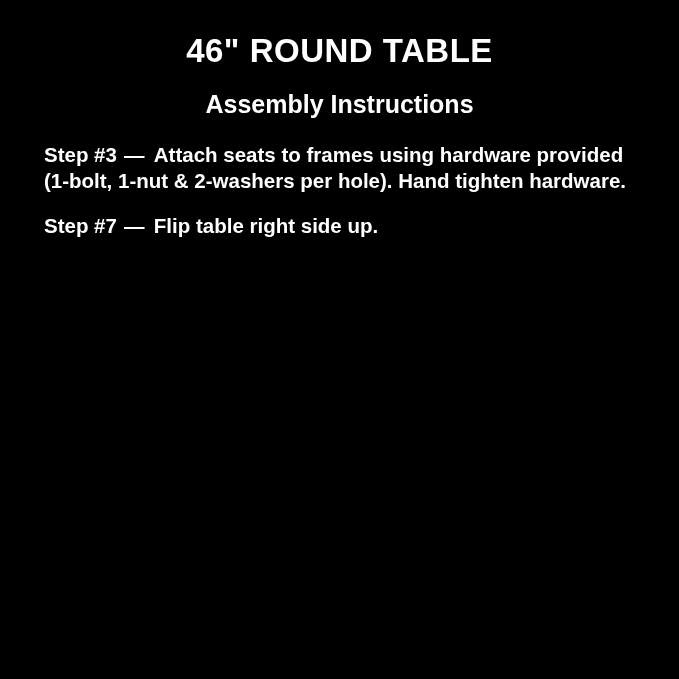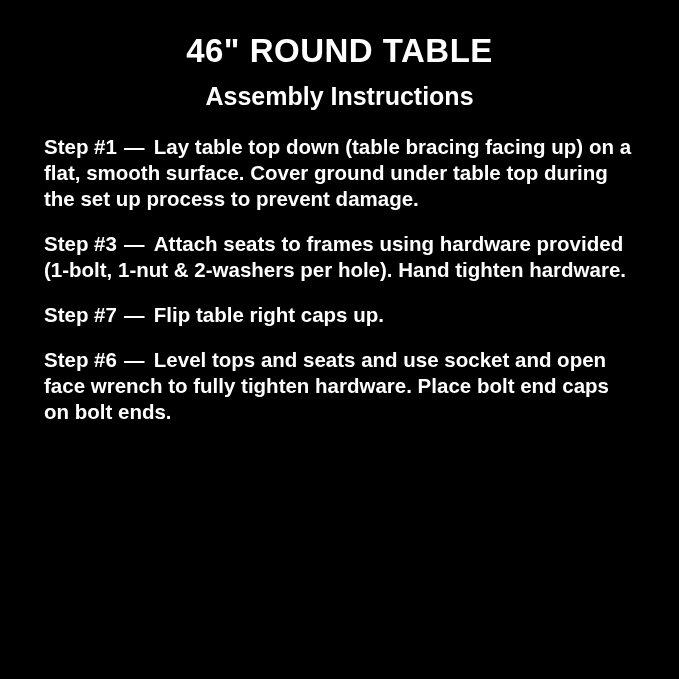--- a/index.html
+++ b/index.html
@@ -28,21 +28,21 @@
     font-size: 33px;
     font-weight: 700;
     line-height: 42px;
     letter-spacing: 0.5px;
     margin: 0;
   }
   .subtitle {
     font-size: 25px;
     font-weight: 700;
     line-height: 32px;
-    margin: 8px;
+    margin: 16px;
   }
   .steps {
     margin-top: 22px;
   }
   .step {
     font-size: 20.5px;
     font-weight: 700;
     line-height: 26px;
     margin: 0 0 19px 0;
     text-align: left;
@@ -54,18 +54,16 @@
 </head>
 <body>
 
 <div class="sheet">
   <div class="header">
     <h1 class="title">46" ROUND TABLE</h1>
     <h2 class="subtitle">Assembly Instructions</h2>
   </div>
 
   <div class="steps">
-    <p class="step"><span>Step #1</span><span class="dash">—</span><span>Lay table top down (table bracing facing up) on a flat, smooth surface. Cover ground under table top during the set up process to prevent damage.</span></p>
     <p class="step"><span>Step #3</span><span class="dash">—</span><span>Attach seats to frames using hardware provided (1-bolt, 1-nut &amp; 2-washers per hole). Hand tighten hardware.</span></p>
-    <p class="step"><span>Step #7</span><span class="dash">—</span><span>Flip table right caps up.</span></p>
-    <p class="step"><span>Step #6</span><span class="dash">—</span><span>Level tops and seats and use socket and open face wrench to fully tighten hardware. Place bolt end caps on bolt ends.</span></p>
+    <p class="step"><span>Step #7</span><span class="dash">—</span><span>Flip table right side up.</span></p>
   </div>
 </div>
 
 </body></html>

